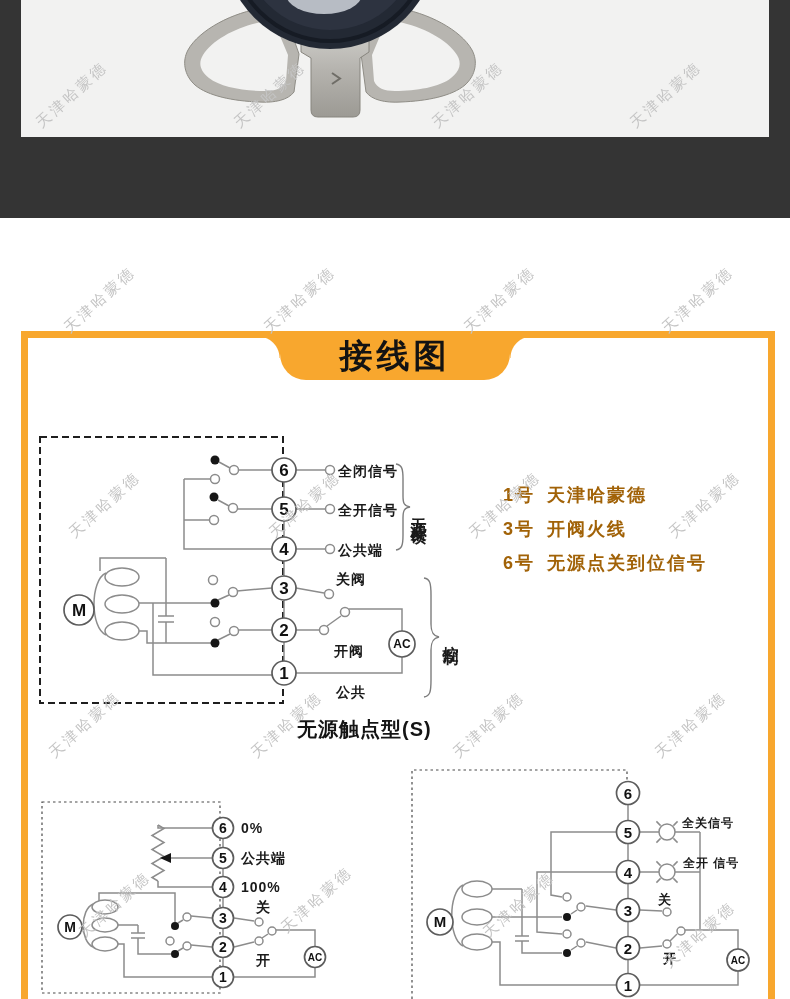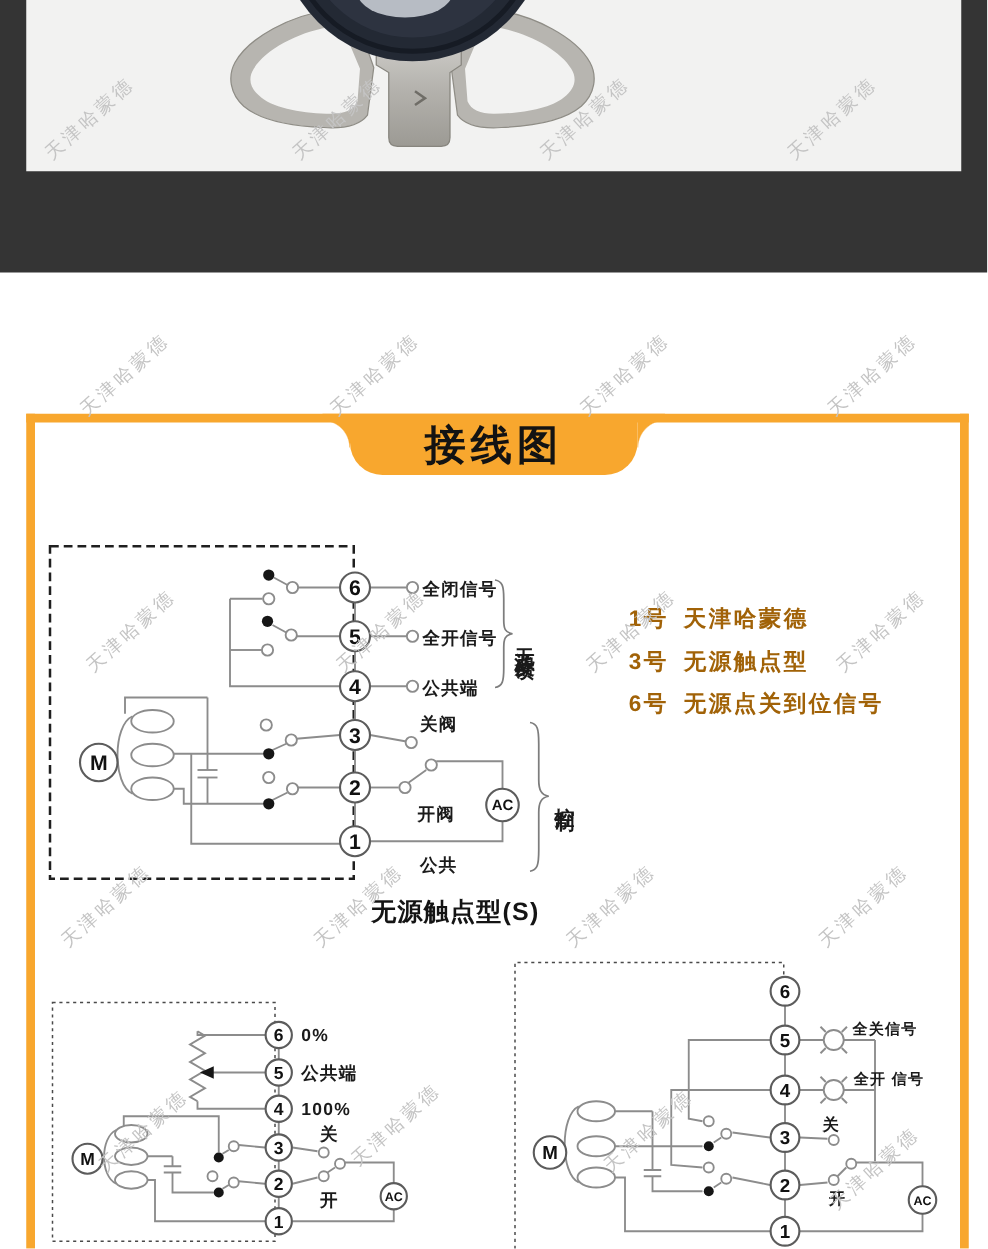--- a/index.html
+++ b/index.html
@@ -180,21 +180,21 @@
   <div class="vlabel" style="left:418px;top:512px;">无源反馈</div>
   <div class="vlabel" style="left:450px;top:636px;">控制</div>
 
   <div class="tlist">
     <div class="trow">
         <span>1号</span>
         <span>天津哈蒙德</span>
       </div>
     <div class="trow">
         <span>3号</span>
-        <span>无源触点型</span>
+        <span>开阀火线</span>
       </div>
     <div class="trow">
         <span>6号</span>
         <span>无源点关到位信号</span>
       </div>
   </div>
 
   <div class="caption">无源触点型(S)</div>
 
   <svg id="dg-bl" width="310" height="204" viewBox="0 0 310 204">

